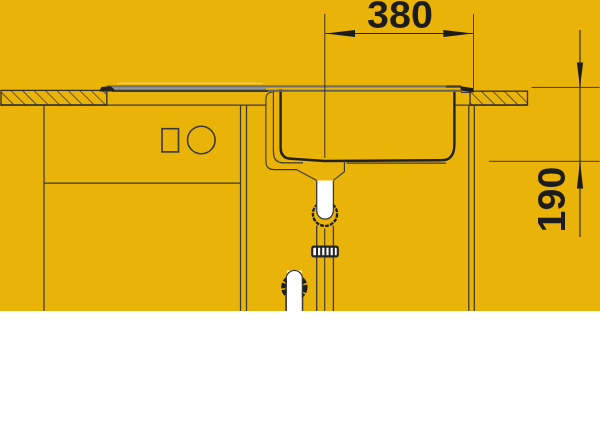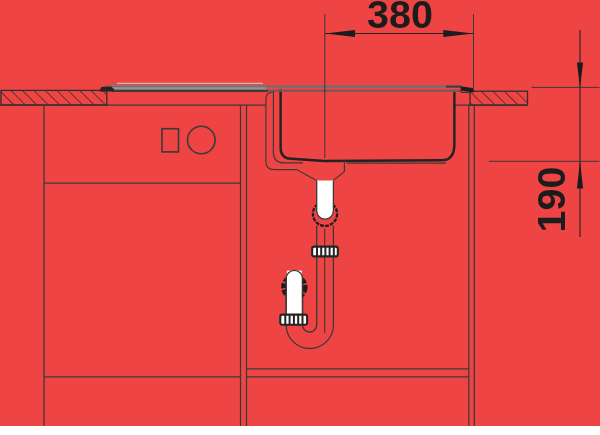--- a/index.html
+++ b/index.html
@@ -1,16 +1,16 @@
 <!DOCTYPE html>
 <html><head>
 <meta charset="utf-8">
 <style>
   html,body{margin:0;padding:0;background:#ffffff;}
-  #stage{position:relative;width:600px;height:426px;background:#ef4444;overflow:hidden;}
+  #stage{position:relative;width:600px;height:311px;background:#eab308;overflow:hidden;}
   svg{display:block;}
   text{font-family:"Liberation Sans", sans-serif;font-weight:bold;fill:#1c1c1c;}
 </style>
 </head>
 <body>
 
 <div id="stage">
 <svg width="600" height="435" viewBox="0 0 600 435">
 <defs>
 

